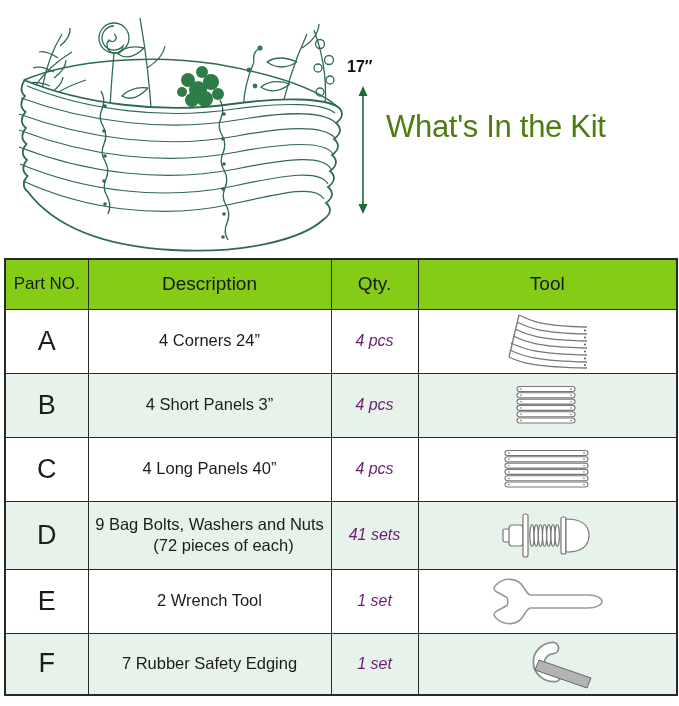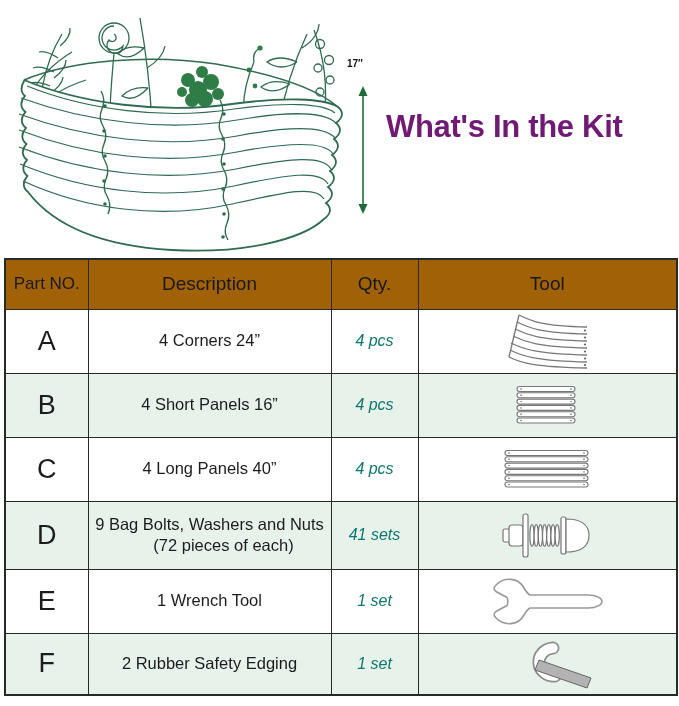--- a/index.html
+++ b/index.html
@@ -3,50 +3,50 @@
 <meta charset="utf-8">
 <style>
   html,body{margin:0;padding:0;background:#fff;}
   .canvas{
     position:relative;width:679px;height:706px;background:#ffffff;
     font-family:"Liberation Sans",sans-serif;color:#191919;overflow:hidden;
   }
   
   .bed-illo{position:absolute;left:2px;top:2px;width:345px;height:252px;}
   .dim-label{
-    position:absolute;left:347px;top:58px;font-size:10px;font-weight:700;color:#111;
+    position:absolute;left:347px;top:58px;font-size:16px;font-weight:700;color:#111;
     letter-spacing:0;
   }
   .dim-arrow{position:absolute;left:352px;top:86px;width:22px;height:128px;}
   .kit-title{
     position:absolute;left:386px;top:110px;width:288px;
-    font-size:31px;font-weight:700;color:#701a75;letter-spacing:-0.3px;
+    font-size:31px;font-weight:400;color:#4d7c0f;letter-spacing:-0.3px;
     line-height:1.1;white-space:nowrap;
   }
   
   table.parts{
     position:absolute;left:4px;top:258px;width:672px;
     border-collapse:collapse;table-layout:fixed;
     border:2.5px solid #262b26;
   }
   table.parts td, table.parts th{
     border:1.6px solid #262b26;text-align:center;vertical-align:middle;
     padding:0;overflow:hidden;
   }
   tr.head{height:50px;}
-  tr.head th{background:#a16207;font-weight:400;font-size:19px;color:#191919;}
+  tr.head th{background:#84cc16;font-weight:400;font-size:19px;color:#191919;}
   tr.head th.c-part{font-size:17px;}
   tr.row{height:64px;background:#ffffff;}
   tr.row.alt{background:#e7f3ea;}
   tr.row.tall{height:68px;}
   tr.row.short{height:62px;}
   .letter{font-size:27px;color:#1c1c1c;}
   .desc{font-size:16.5px;color:#1c1c1c;line-height:1.3;}
   .desc .line2{display:block;margin-left:28px;}
-  .qty{font-style:italic;font-size:16px;color:#0f766e;}
+  .qty{font-style:italic;font-size:16px;color:#701a75;}
   .part-icon{display:inline-block;vertical-align:middle;}
 </style>
 </head>
 <body>
 
 <div class="canvas">
 
   <svg class="bed-illo" viewBox="0 0 345 252" aria-hidden="true">
 
     <g stroke="#2f6b50" stroke-width="1.3" fill="none">
@@ -166,21 +166,21 @@
                 <circle cx="88" cy="40.5" r="0.9"></circle>
                 <circle cx="88" cy="47.5" r="0.9"></circle>
                 <circle cx="88" cy="54" r="0.9"></circle>
               </g>
         </svg>
       </td>
     </tr>
 
     <tr class="row alt">
       <td class="letter">B</td>
-      <td class="desc">4 Short Panels 16”</td>
+      <td class="desc">4 Short Panels 3”</td>
       <td class="qty">4 pcs</td>
       <td>
         <svg class="part-icon" width="70" height="40" viewBox="0 0 70 40" aria-hidden="true">
           <g fill="#fff" stroke="#777" stroke-width="1.1">
             <rect x="5" y="1.5" width="58" height="5" rx="2.5"></rect>
                 <rect x="5" y="7.8" width="58" height="5" rx="2.5"></rect>
                 <rect x="5" y="14.1" width="58" height="5" rx="2.5"></rect>
                 <rect x="5" y="20.4" width="58" height="5" rx="2.5"></rect>
                 <rect x="5" y="26.7" width="58" height="5" rx="2.5"></rect>
                 <rect x="5" y="33" width="58" height="5" rx="2.5"></rect>
@@ -257,32 +257,32 @@
                 <ellipse cx="62.2" cy="26.5" rx="2.1" ry="11"></ellipse>
             <rect x="66" y="8" width="5" height="37" rx="2"></rect>
             <path d="M71,10 C86,10 94,16 94,26.5 C94,37 86,43 71,43 Z"></path>
           </g>
         </svg>
       </td>
     </tr>
 
     <tr class="row">
       <td class="letter">E</td>
-      <td class="desc">1 Wrench Tool</td>
+      <td class="desc">2 Wrench Tool</td>
       <td class="qty">1 set</td>
       <td>
         <svg class="part-icon" width="135" height="52" viewBox="0 0 135 52" aria-hidden="true">
           <path d="M16,10 C24,2 38,2 44,13 C46,16.5 48,19 50,20 L108,20 C117,20 122,23.5 122,26.5 C122,29.5 117,33 108,33 L50,33 C48,34 46,36.5 44,40 C38,51 24,51 16,43 C13.5,40.5 13.5,38.5 16,36.5 L27,30.5 C28,29.5 28,23.5 27,22.5 L16,16.5 C13.5,14.5 13.5,12.5 16,10 Z" fill="#ffffff" stroke="#999" stroke-width="1.6"></path>
         </svg>
       </td>
     </tr>
 
     <tr class="row alt short">
       <td class="letter">F</td>
-      <td class="desc">2 Rubber Safety Edging</td>
+      <td class="desc">7 Rubber Safety Edging</td>
       <td class="qty">1 set</td>
       <td>
         <svg class="part-icon" width="105" height="52" viewBox="0 0 105 52" aria-hidden="true">
           <path d="M58,10 A15,14 0 1 0 60,38" fill="none" stroke="#8c8c8c" stroke-width="13" stroke-linecap="round"></path>
           <path d="M58,10 A15,14 0 1 0 60,38" fill="none" stroke="#ffffff" stroke-width="9.5" stroke-linecap="round"></path>
           <path d="M44,22 L96,40 L92,50 L40,32 Z" fill="#b3b3b3" stroke="#666" stroke-width="1"></path>
         </svg>
       </td>
     </tr>
   </tbody>

